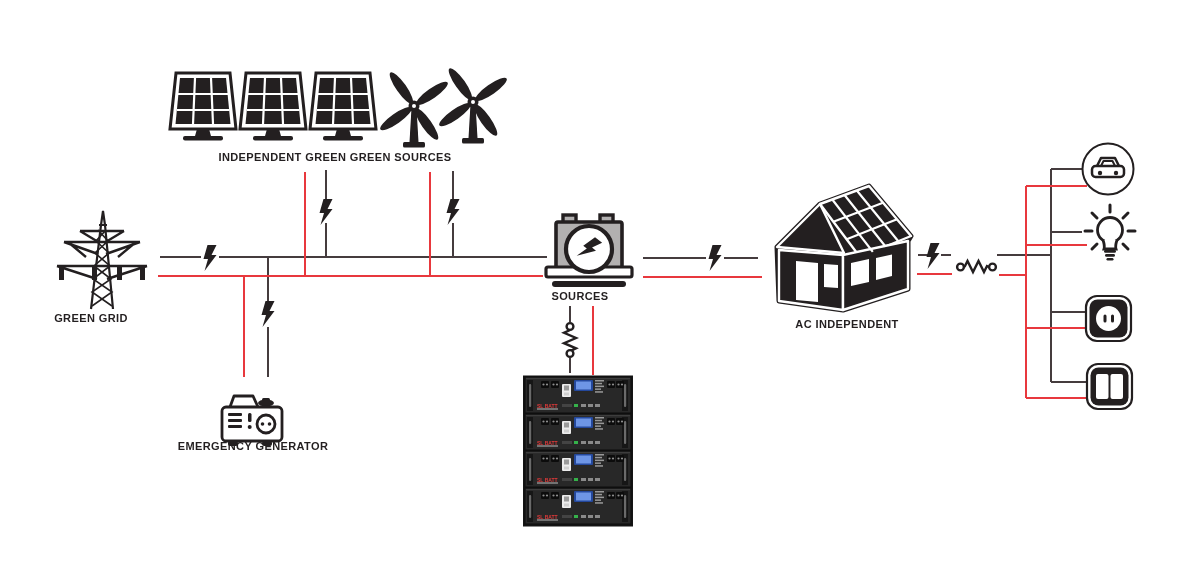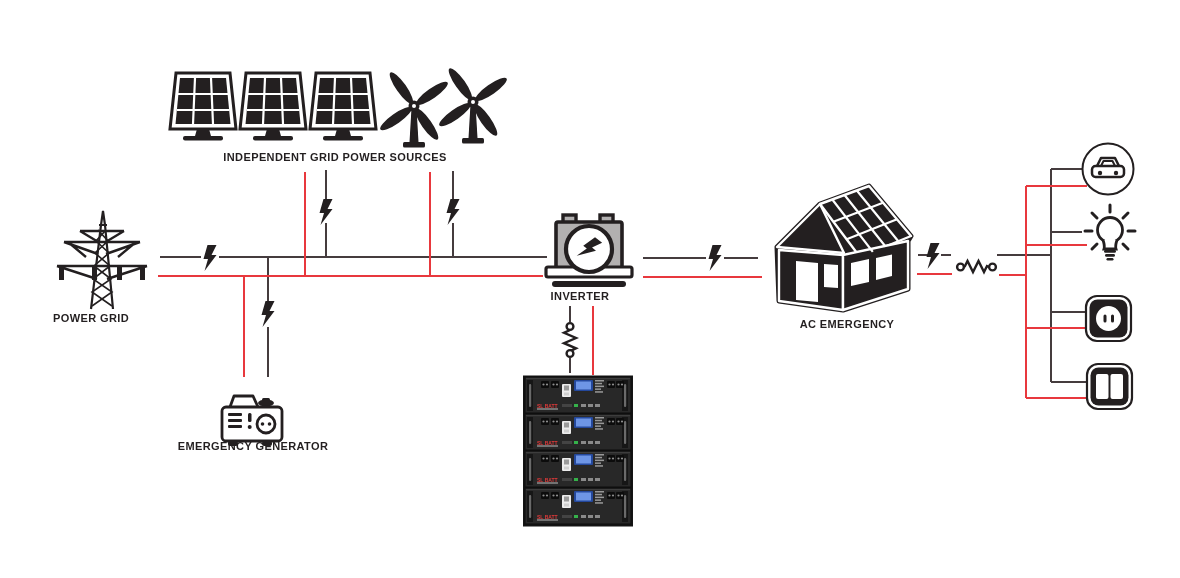--- a/index.html
+++ b/index.html
@@ -238,18 +238,18 @@
     <rect class="ik" x="1111" y="314.5" width="3" height="8" rx="1.5"></rect>
   </g>
   <g>
     <rect x="1087" y="364" width="45" height="45" rx="11" fill="none" stroke="var(--icon-black)" stroke-width="2.2"></rect>
     <rect x="1090.5" y="367.5" width="38" height="38" rx="8" fill="var(--icon-black)"></rect>
     <rect x="1096" y="374" width="12.5" height="25" rx="2" fill="#ffffff"></rect>
     <rect x="1110.5" y="374" width="12.5" height="25" rx="2" fill="#ffffff"></rect>
   </g>
 </svg>
 
-  <div class="lbl" style="left:91px;top:312px">POWER GRID</div>
-  <div class="lbl" style="left:335px;top:151px">INDEPENDENT GRID POWER SOURCES</div>
-  <div class="lbl" style="left:580px;top:290px">INVERTER</div>
-  <div class="lbl" style="left:847px;top:318px">AC EMERGENCY</div>
+  <div class="lbl" style="left:91px;top:312px">GREEN GRID</div>
+  <div class="lbl" style="left:335px;top:151px">INDEPENDENT GREEN GREEN SOURCES</div>
+  <div class="lbl" style="left:580px;top:290px">SOURCES</div>
+  <div class="lbl" style="left:847px;top:318px">AC INDEPENDENT</div>
   <div class="lbl" style="left:253px;top:440px">EMERGENCY GENERATOR</div>
 </div>
 
 </body></html>

